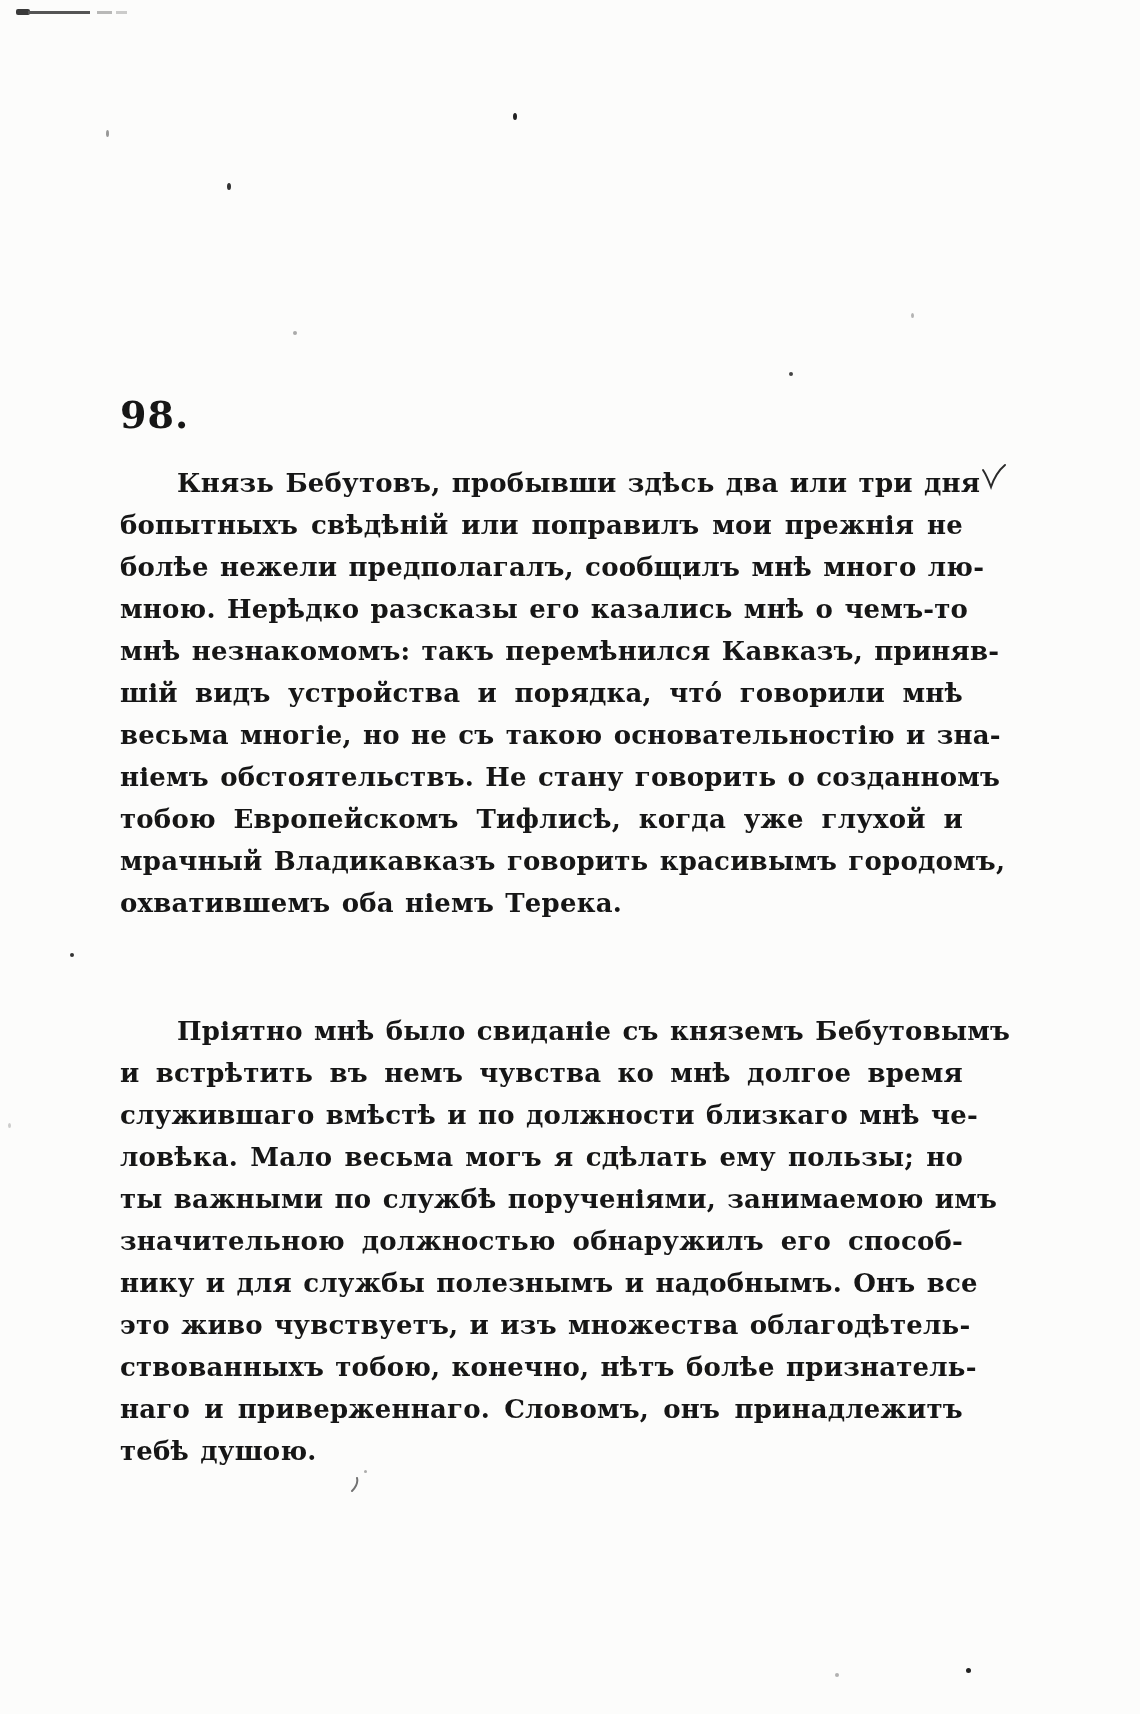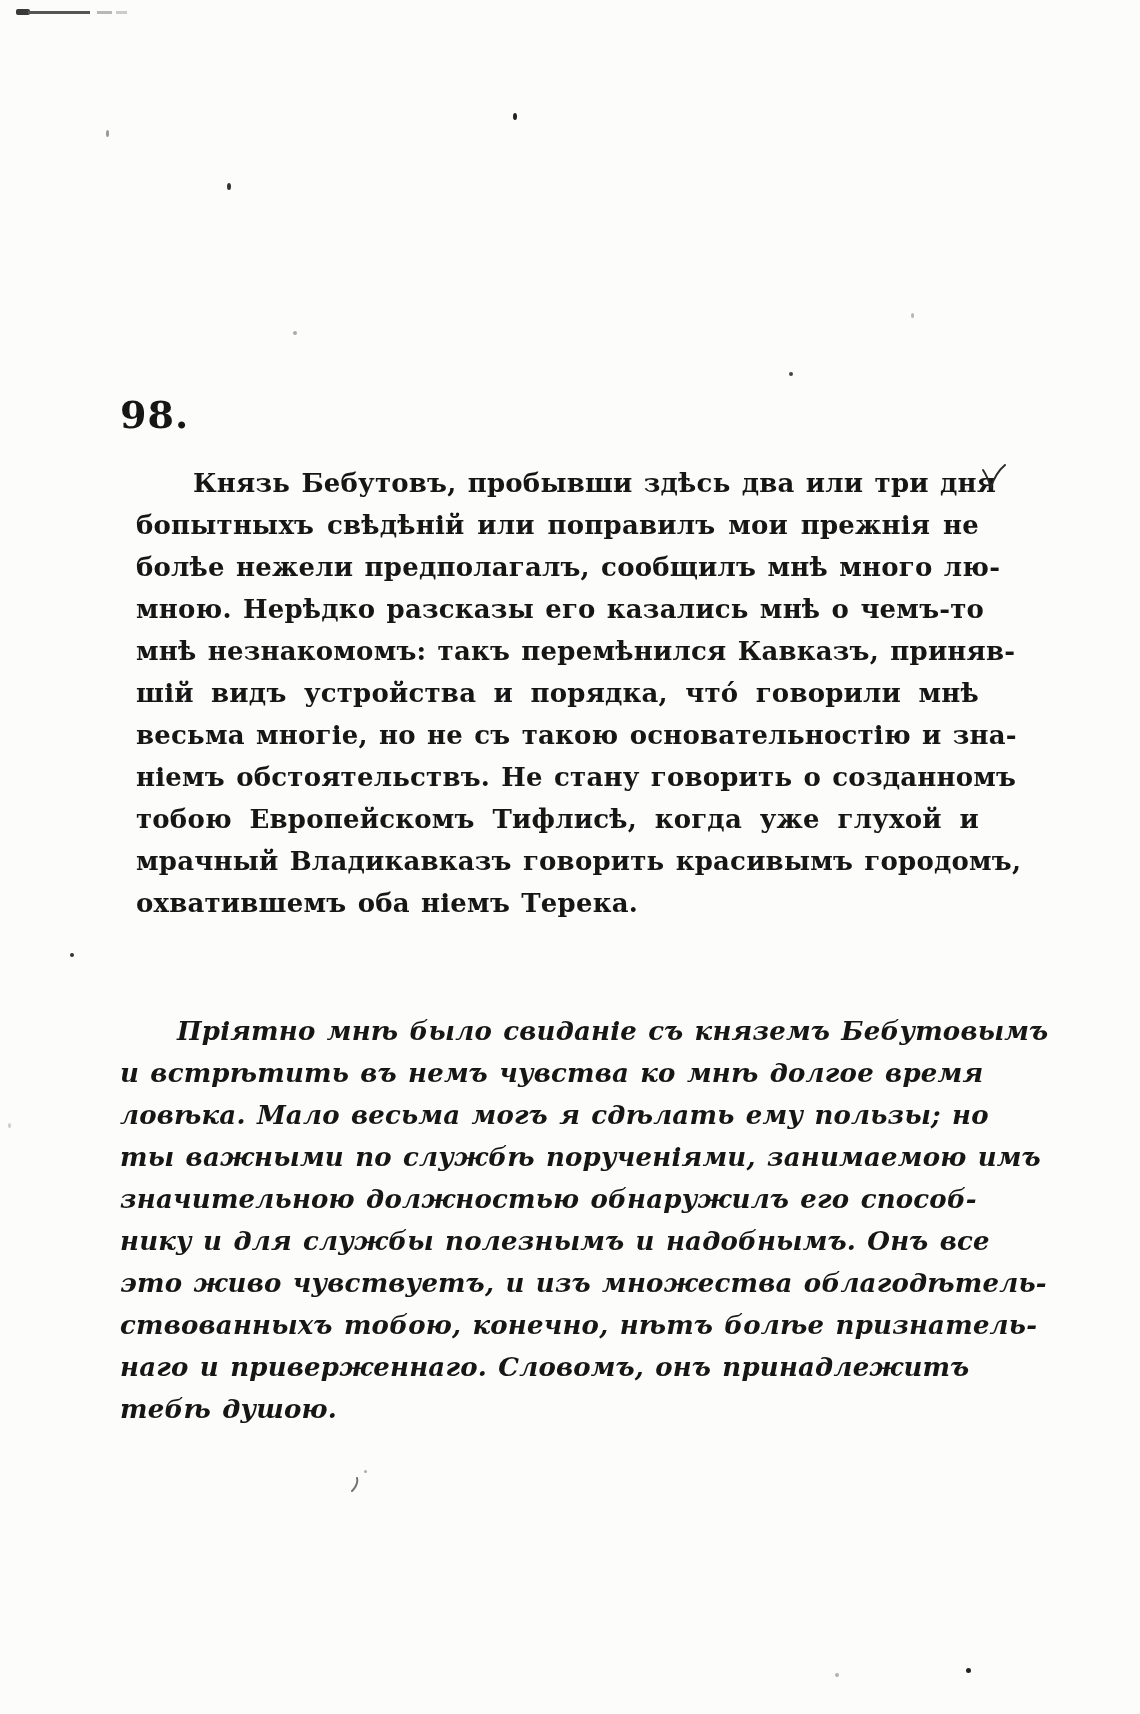--- a/index.html
+++ b/index.html
@@ -24,22 +24,22 @@
   }
   .para {
     position: absolute;
     left: 120px;
     width: 843px;
     font-size: 26px;
     font-weight: bold;
     letter-spacing: 0.2px;
     word-spacing: 2px;
   }
-  .para-1 { top: 462px; margin-left: 16px; }
-  .para-2 { top: 1010px; font-style: italic; }
+  .para-1 { top: 462px; }
+  .para-2 { top: 1010px; }
   .line {
     height: 42px;
     line-height: 42px;
     text-align: justify;
     text-align-last: justify;
     white-space: nowrap;
   }
   .line.first { padding-left: 57px; }
   .line.last  { text-align-last: left; }
   
@@ -86,20 +86,21 @@
       <div class="line last">охватившемъ оба ніемъ Терека.</div>
     </div>
 
   <svg class="checkmark" width="30" height="32" viewBox="0 0 30 32">
     <path d="M4,8 C6,11 9,17 12,25 C15,16 20,8 26,3" fill="none" stroke="#2a2a2a" stroke-width="2" stroke-linecap="round"></path>
   </svg>
 
   <div class="para para-2">
       <div class="line first">Пріятно мнѣ было свиданіе съ княземъ Бебутовымъ</div>
       <div class="line">и встрѣтить въ немъ чувства ко мнѣ долгое время</div>
+      <div class="line">служившаго вмѣстѣ и по должности близкаго мнѣ че-</div>
       <div class="line">ловѣка. Мало весьма могъ я сдѣлать ему пользы; но</div>
       <div class="line">ты важными по службѣ порученіями, занимаемою имъ</div>
       <div class="line">значительною должностью обнаружилъ его способ-</div>
       <div class="line">нику и для службы полезнымъ и надобнымъ. Онъ все</div>
       <div class="line">это живо чувствуетъ, и изъ множества облагодѣтель-</div>
       <div class="line">ствованныхъ тобою, конечно, нѣтъ болѣе признатель-</div>
       <div class="line">наго и приверженнаго. Словомъ, онъ принадлежитъ</div>
       <div class="line last">тебѣ душою.</div>
     </div>
 

